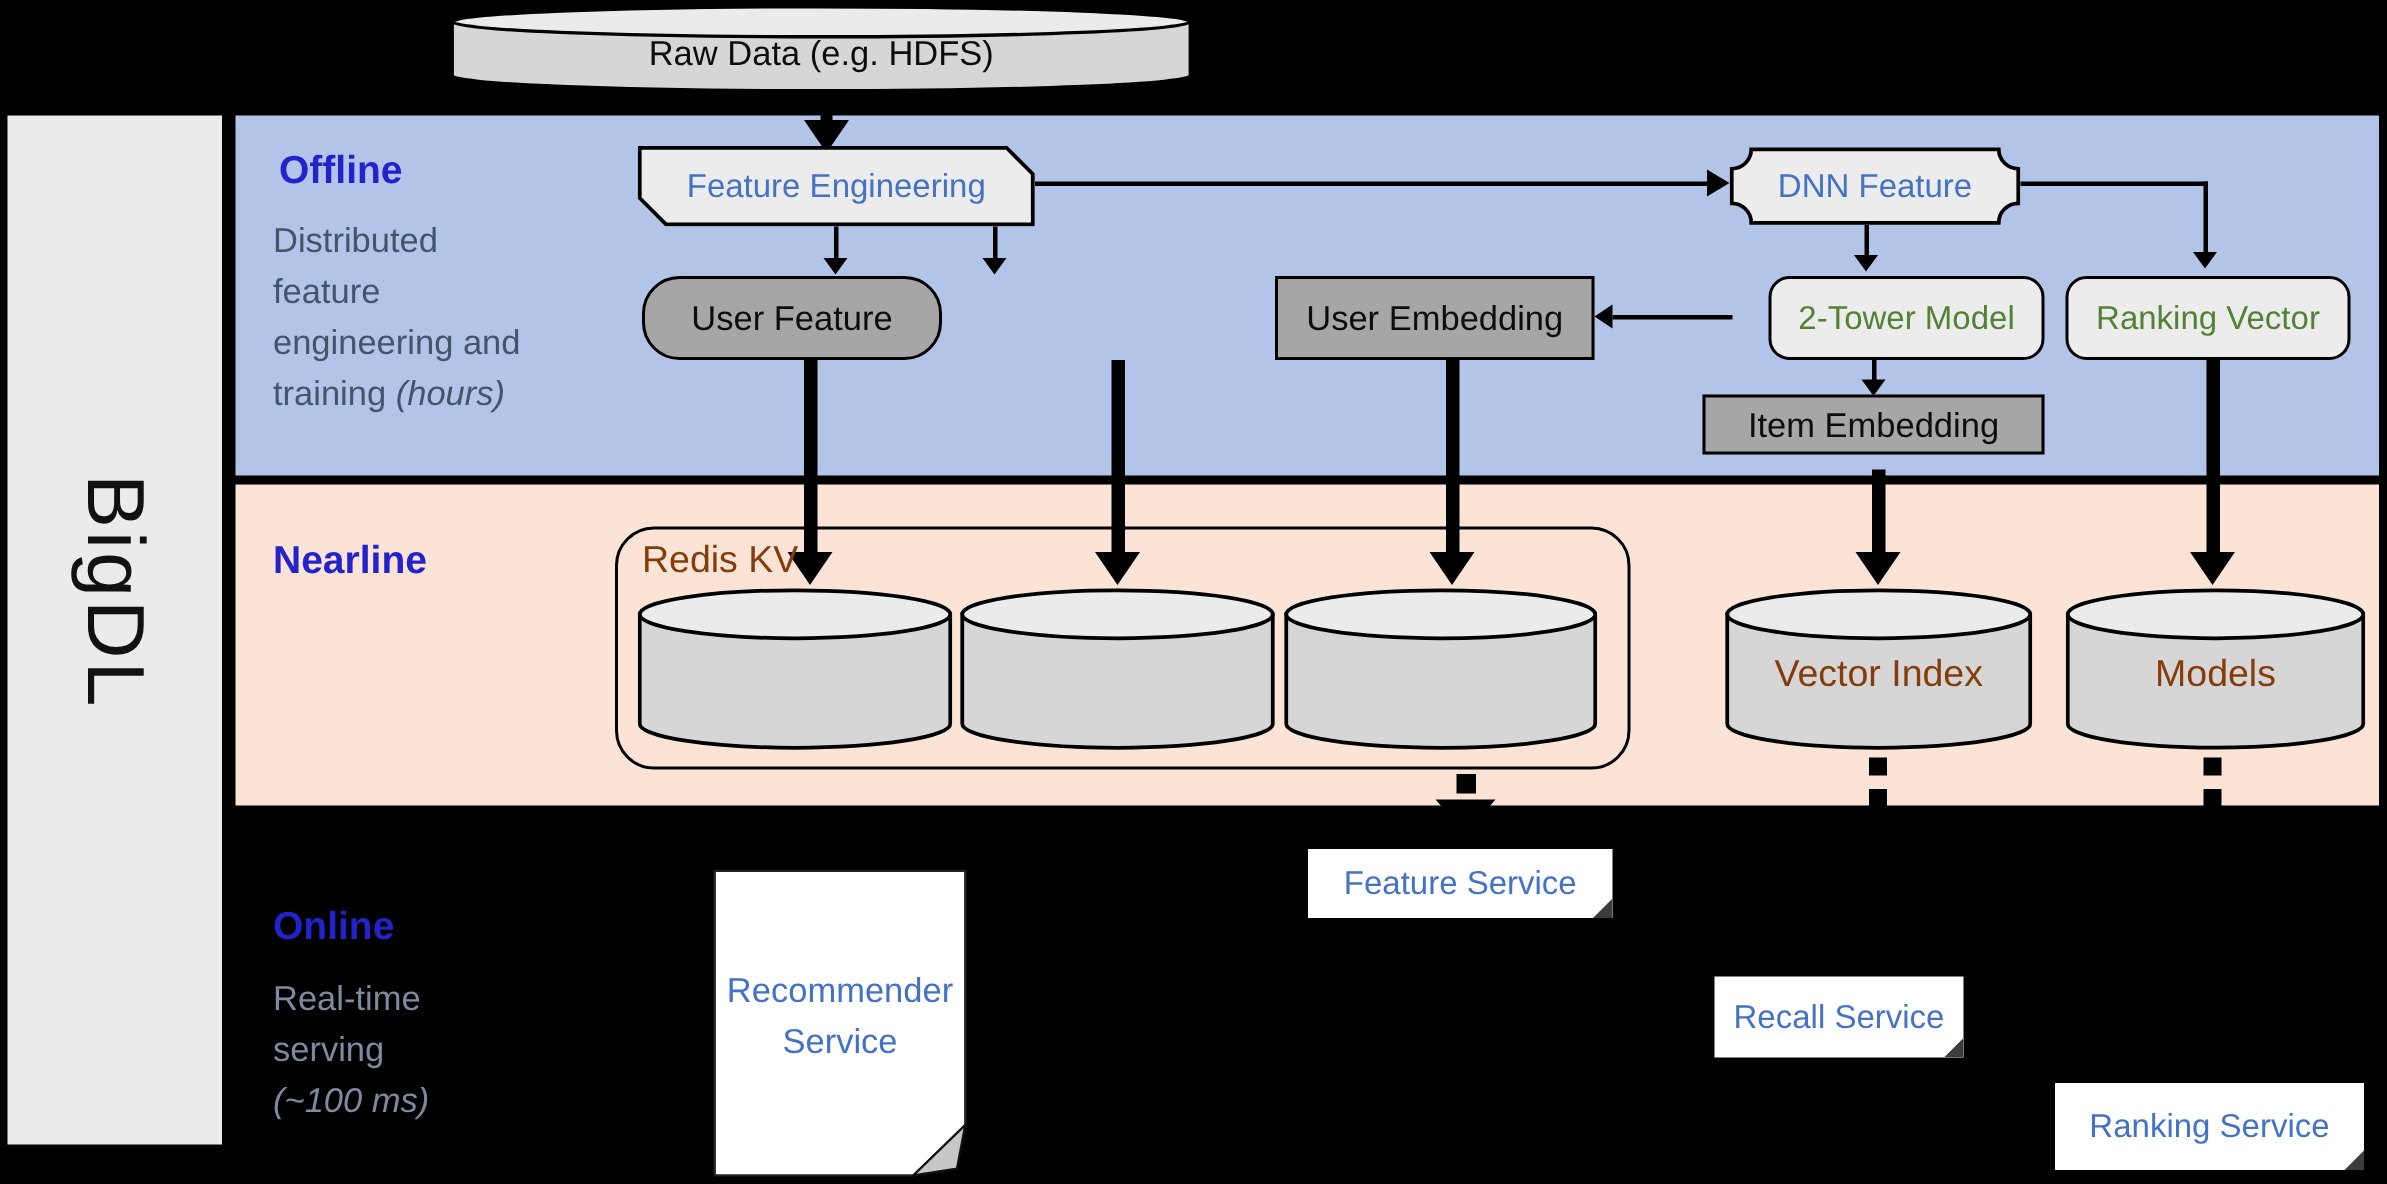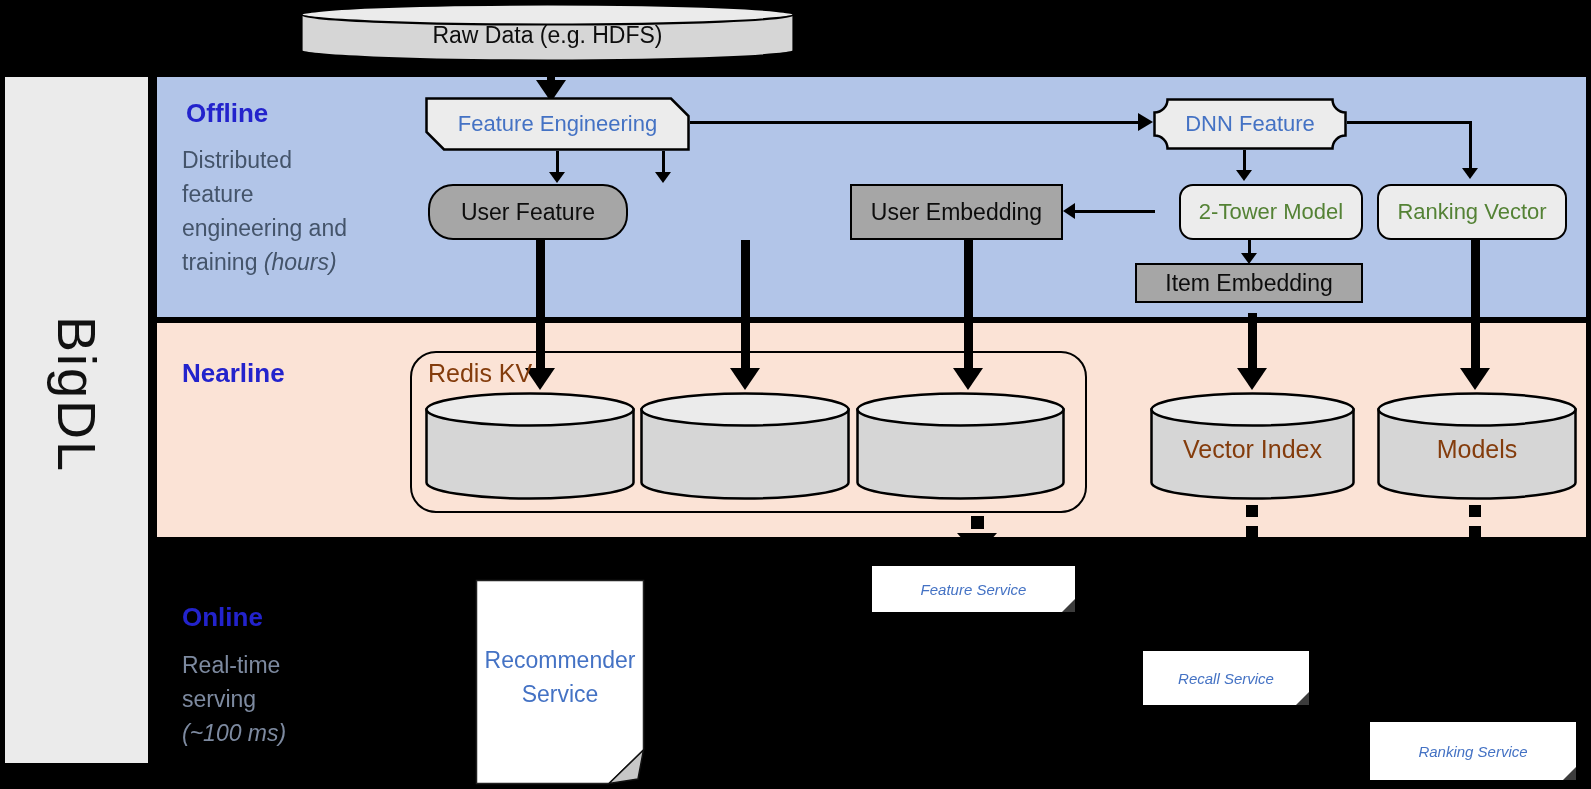--- a/index.html
+++ b/index.html
@@ -30,21 +30,21 @@
   .redis-box{border:2.5px solid var(--c-outline);border-radius:26px;box-sizing:border-box;}
   
   .hline,.vline,.bar,.dash-sq{background:var(--c-outline);}
   .head-down-thin{width:0;height:0;border-left:8px solid transparent;border-right:8px solid transparent;border-top:11px solid var(--c-outline);}
   .head-right-thin{width:0;height:0;border-top:9px solid transparent;border-bottom:9px solid transparent;border-left:15px solid var(--c-outline);}
   .head-left-thin{width:0;height:0;border-top:8px solid transparent;border-bottom:8px solid transparent;border-right:12px solid var(--c-outline);}
   .head-down-thick{width:0;height:0;border-left:15px solid transparent;border-right:15px solid transparent;border-top:22px solid var(--c-outline);}
   .head-down-big{width:0;height:0;border-left:20px solid transparent;border-right:20px solid transparent;border-top:23px solid var(--c-outline);}
   
   .service-box{background:var(--c-white);display:flex;align-items:center;justify-content:center;
-    font-size:15px;color:var(--c-node_blue);position:absolute;font-style:italic;}
+    font-size:22px;color:var(--c-node_blue);position:absolute;}
   .service-box::after{content:"";position:absolute;right:0;bottom:0;width:13px;height:13px;
     background:#3c3c3c;clip-path:polygon(100% 0,0 100%,100% 100%);}
   .page-text{font-size:23px;line-height:34px;color:var(--c-node_blue);text-align:center;}
   svg{display:block;}
 </style>
 </head>
 <body>
 
 <div class="stage">
 

